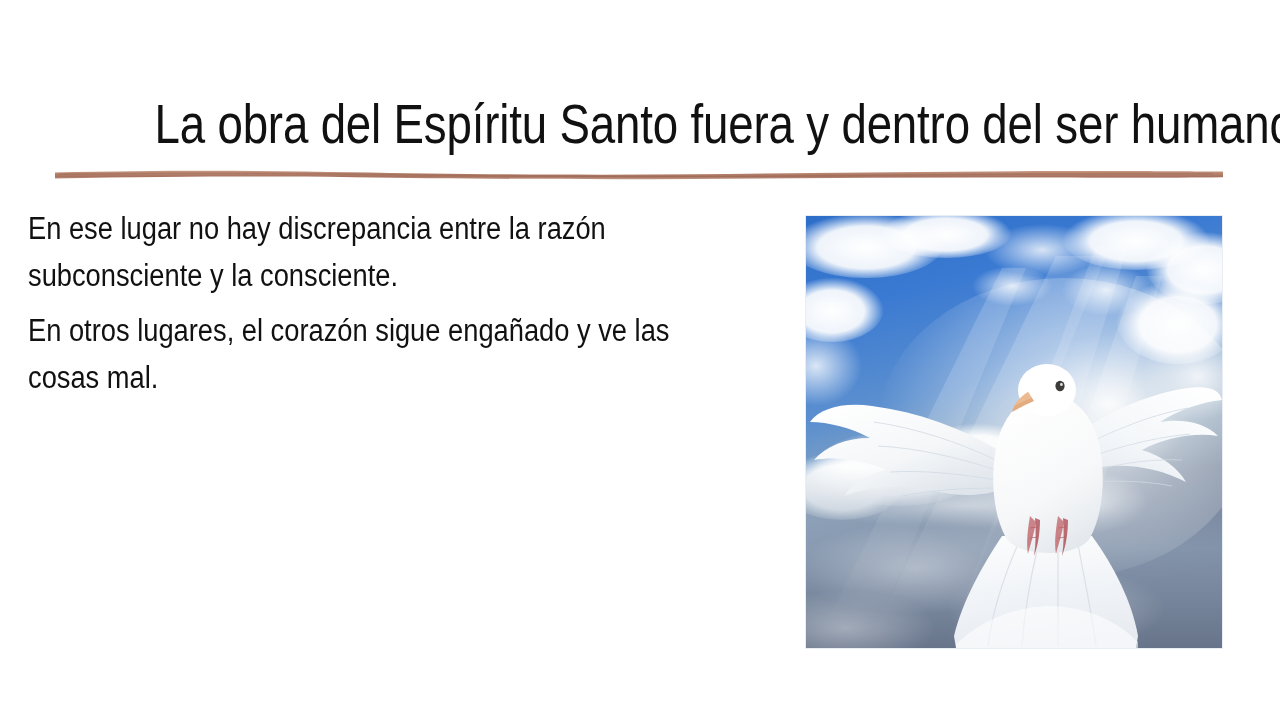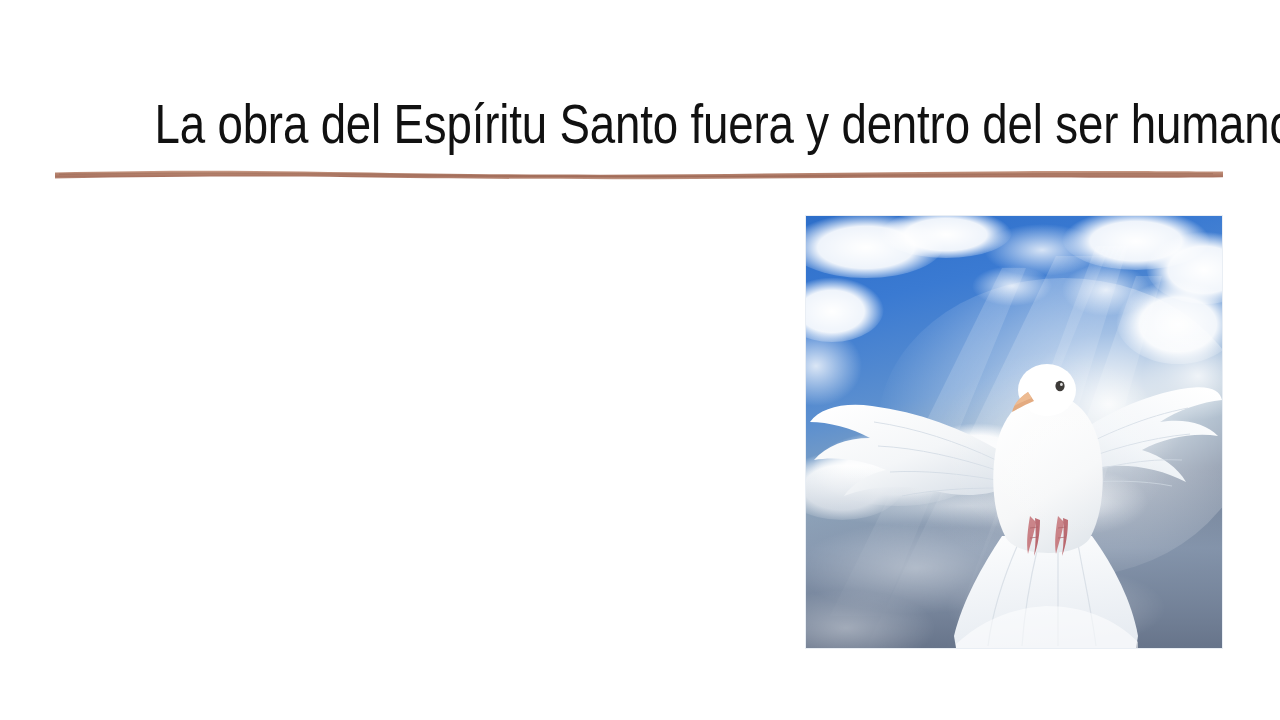--- a/index.html
+++ b/index.html
@@ -108,20 +108,24 @@
                L1170,14.2 C1130,14.8 1070,15.0 1000,14.6
                C880,14.0 760,15.2 640,16.0 C520,16.8 400,15.6 300,14.2
                C210,13.0 120,13.6 2,15.4 Z" fill="url(#brushGrad)"></path>
       <path d="M6,10.6 C130,8.6 240,9.4 340,10.8 C470,12.6 600,13.4 720,12.4
                C840,11.4 960,10.0 1090,9.8 L1160,9.9 L1160,11.3 L1090,11.2
                C960,11.4 840,12.8 720,13.8 C600,14.8 470,14.0 340,12.2
                C240,10.8 130,10.0 6,12.0 Z" fill="#8e5c4a" opacity="0.30"></path>
     </svg>
   </div>
 
+  <div class="body-block">
+    <p class="body-para">En ese lugar no hay discrepancia entre la razón subconsciente y la consciente.</p>
+    <p class="body-para">En otros lugares, el corazón sigue engañado y ve las cosas mal.</p>
+  </div>
 
   <div class="photo">
     <svg viewBox="0 0 416 432" preserveAspectRatio="none" role="img">
       <title>Paloma blanca volando entre nubes y rayos de luz en un cielo azul</title>
       <defs>
 
         <linearGradient id="sky" x1="0" y1="0" x2="0.25" y2="1">
           <stop offset="0%" stop-color="#2d6ec9"></stop>
           <stop offset="22%" stop-color="#3a7ad2"></stop>
           <stop offset="46%" stop-color="#5d90cf"></stop>

